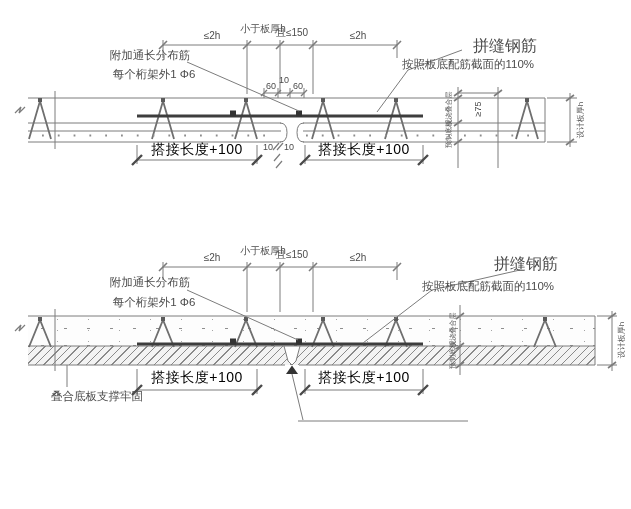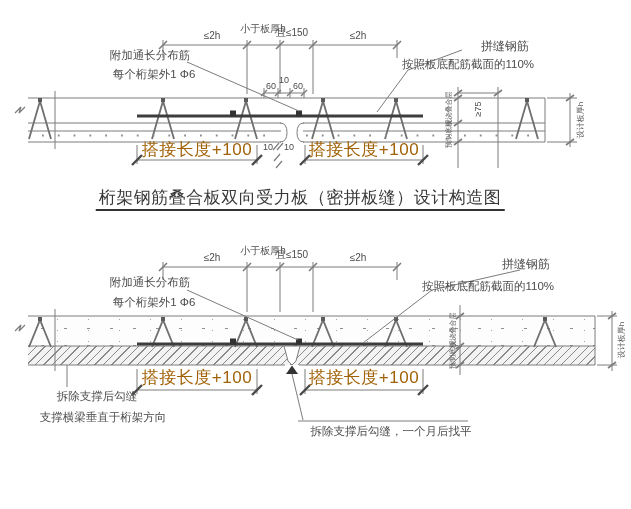--- a/index.html
+++ b/index.html
@@ -9,22 +9,22 @@
   .stipple{background-color:#fdfdfd;
     background-image:radial-gradient(#8f8f8f 1px, transparent 1.3px),
                      radial-gradient(#a5a5a5 .8px, transparent 1px);
     background-size:23px 17px,31px 11px;background-position:3px 4px,14px 9px;}
   .hatch{background-color:#f3f3f3;
     background-image:repeating-linear-gradient(135deg,#8a8a8a 0 1px,transparent 1px 6px);}
   svg.lines{position:absolute;left:0;top:0;}
   .lbl{position:absolute;transform:translate(-50%,-50%);font-size:10px;color:#4c4c4c;
        white-space:nowrap;line-height:1;}
   .f7{font-size:7px;color:#5a5a5a}.f8{font-size:8px;color:#5a5a5a}.f9{font-size:9px}
-  .f115{font-size:11.5px}.f12{font-size:12px}
-  .f14{font-size:17px;color:#a16207;letter-spacing:.5px}
+  .f115{font-size:11.5px}.f12{font-size:16px}
+  .f14{font-size:14px;color:#000000;letter-spacing:.5px}
   .rot{transform:translate(-50%,-50%) rotate(-90deg);}
   .title{font-size:17px;color:#383838;border-bottom:2.5px solid #333;
          padding:0 3px 3px;letter-spacing:.5px;}
   .wm{font-size:19px;color:#b7b7b7;letter-spacing:1px;}
 </style>
 </head>
 <body>
 
 <div class="canvas">
 
@@ -108,32 +108,29 @@
   <span class="lbl f9" style="left:284px;top:80px">10</span>
   <span class="lbl f9" style="left:298px;top:86px">60</span>
   <span class="lbl f9" style="left:268px;top:147px">10</span>
   <span class="lbl f9" style="left:289px;top:147px">10</span>
   <span class="lbl f14" style="left:197px;top:149px">搭接长度+100</span>
   <span class="lbl f14" style="left:364px;top:149px">搭接长度+100</span>
   <span class="lbl f9 rot" style="left:478px;top:109px">≥75</span>
   <span class="lbl f7 rot" style="left:448px;top:109px">现浇叠合层</span>
   <span class="lbl f7 rot" style="left:448px;top:134px">预制底板</span>
   <span class="lbl f8 rot" style="left:581px;top:120px">设计板厚h</span>
-  <span class="lbl title" style="left:300px;top:200px">桁架钢筋叠合板双向受力板（密拼板缝）设计构造图</span>
 
   <span class="lbl" style="left:212px;top:258px">≤2h</span>
   <span class="lbl" style="left:263px;top:251px">小于板厚h</span>
   <span class="lbl" style="left:292px;top:255px">且≤150</span>
   <span class="lbl" style="left:358px;top:258px">≤2h</span>
   <span class="lbl f115" style="left:150px;top:283px">附加通长分布筋</span>
   <span class="lbl f115" style="left:154px;top:303px">每个桁架外1 Φ6</span>
   <span class="lbl f12" style="left:526px;top:264px">拼缝钢筋</span>
   <span class="lbl f115" style="left:488px;top:287px">按照板底配筋截面的110%</span>
   <span class="lbl f14" style="left:197px;top:377px">搭接长度+100</span>
   <span class="lbl f14" style="left:364px;top:377px">搭接长度+100</span>
   <span class="lbl f7 rot" style="left:452px;top:330px">现浇叠合层</span>
   <span class="lbl f7 rot" style="left:452px;top:355px">预制底板</span>
   <span class="lbl f8 rot" style="left:622px;top:340px">设计板厚h</span>
-  <span class="lbl f115" style="left:97px;top:397px">拆除支撑后勾缝</span>
-  <span class="lbl f115" style="left:103px;top:418px">支撑横梁垂直于桁架方向</span>
-  <span class="lbl f115" style="left:391px;top:432px">拆除支撑后勾缝，一个月后找平</span>
+  <span class="lbl f115" style="left:97px;top:397px">叠合底板支撑牢固</span>
 
 </div>
 
 </body></html>

